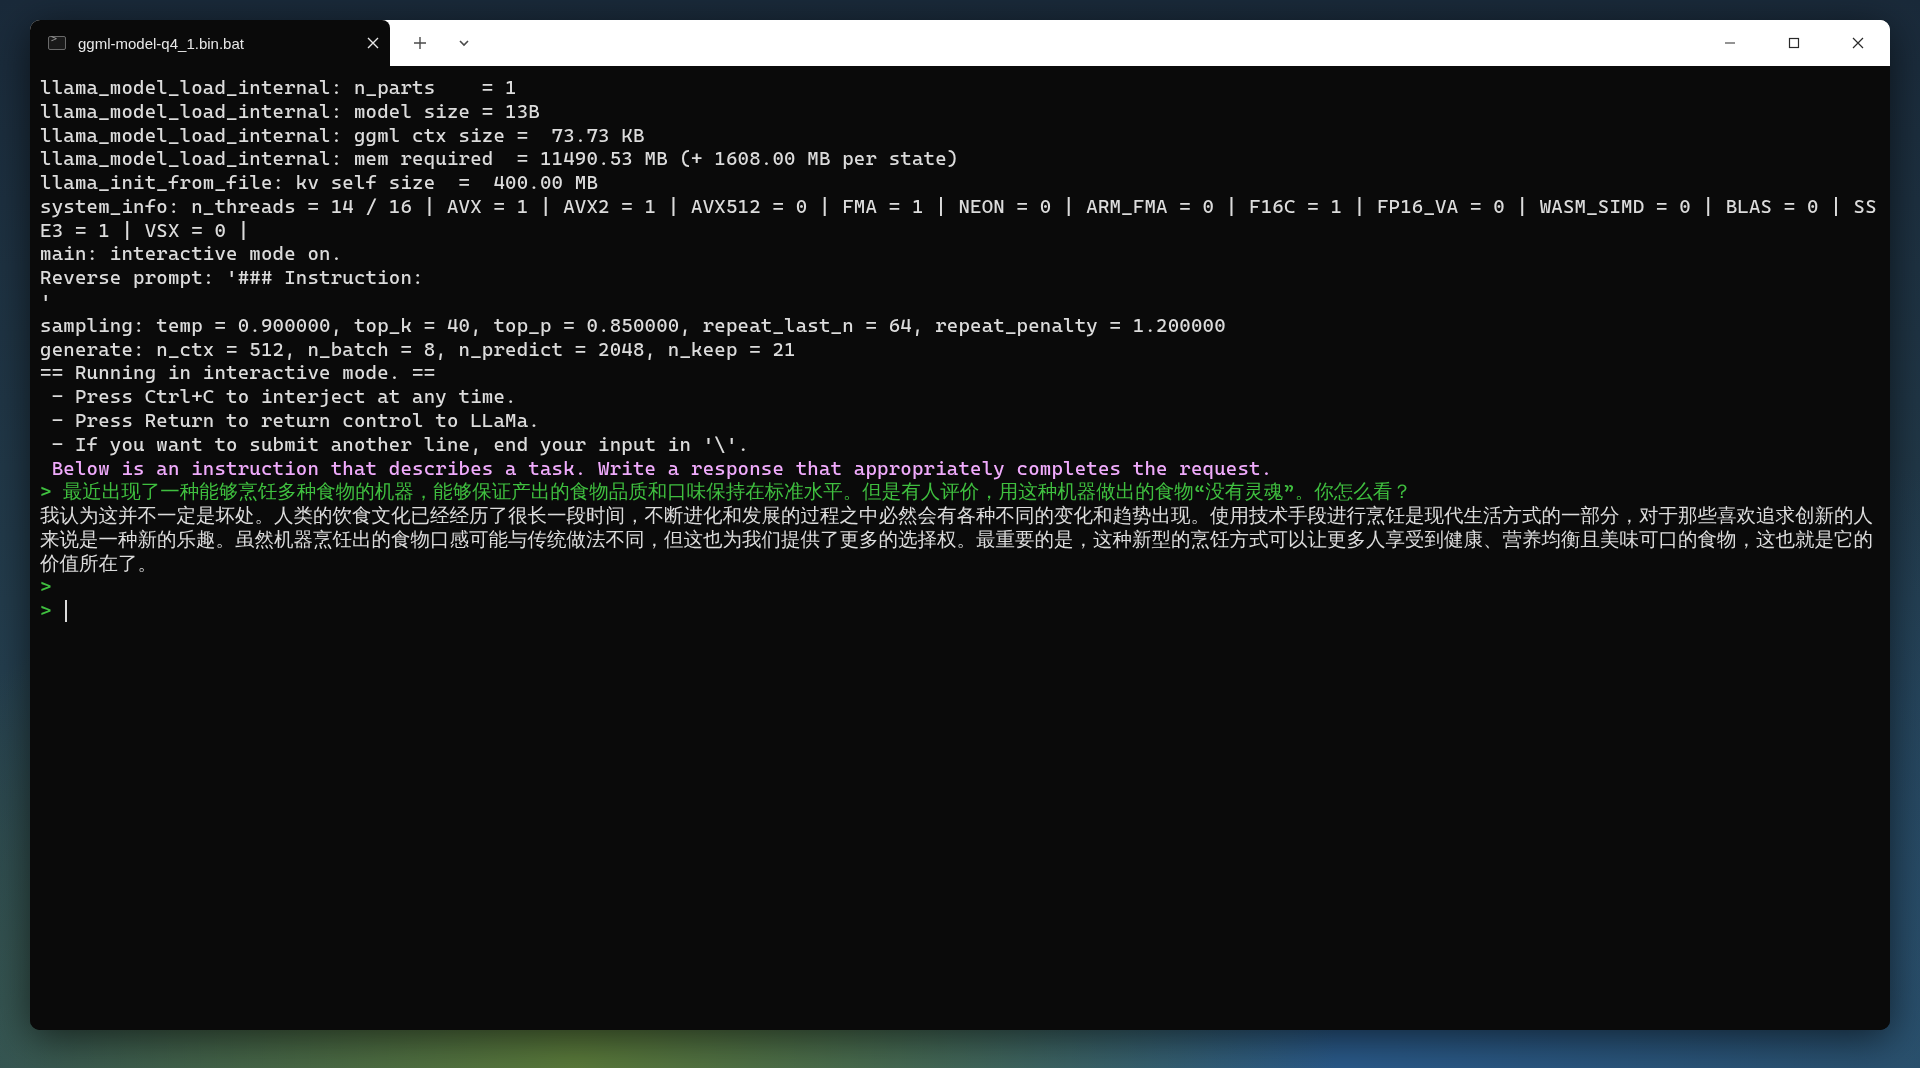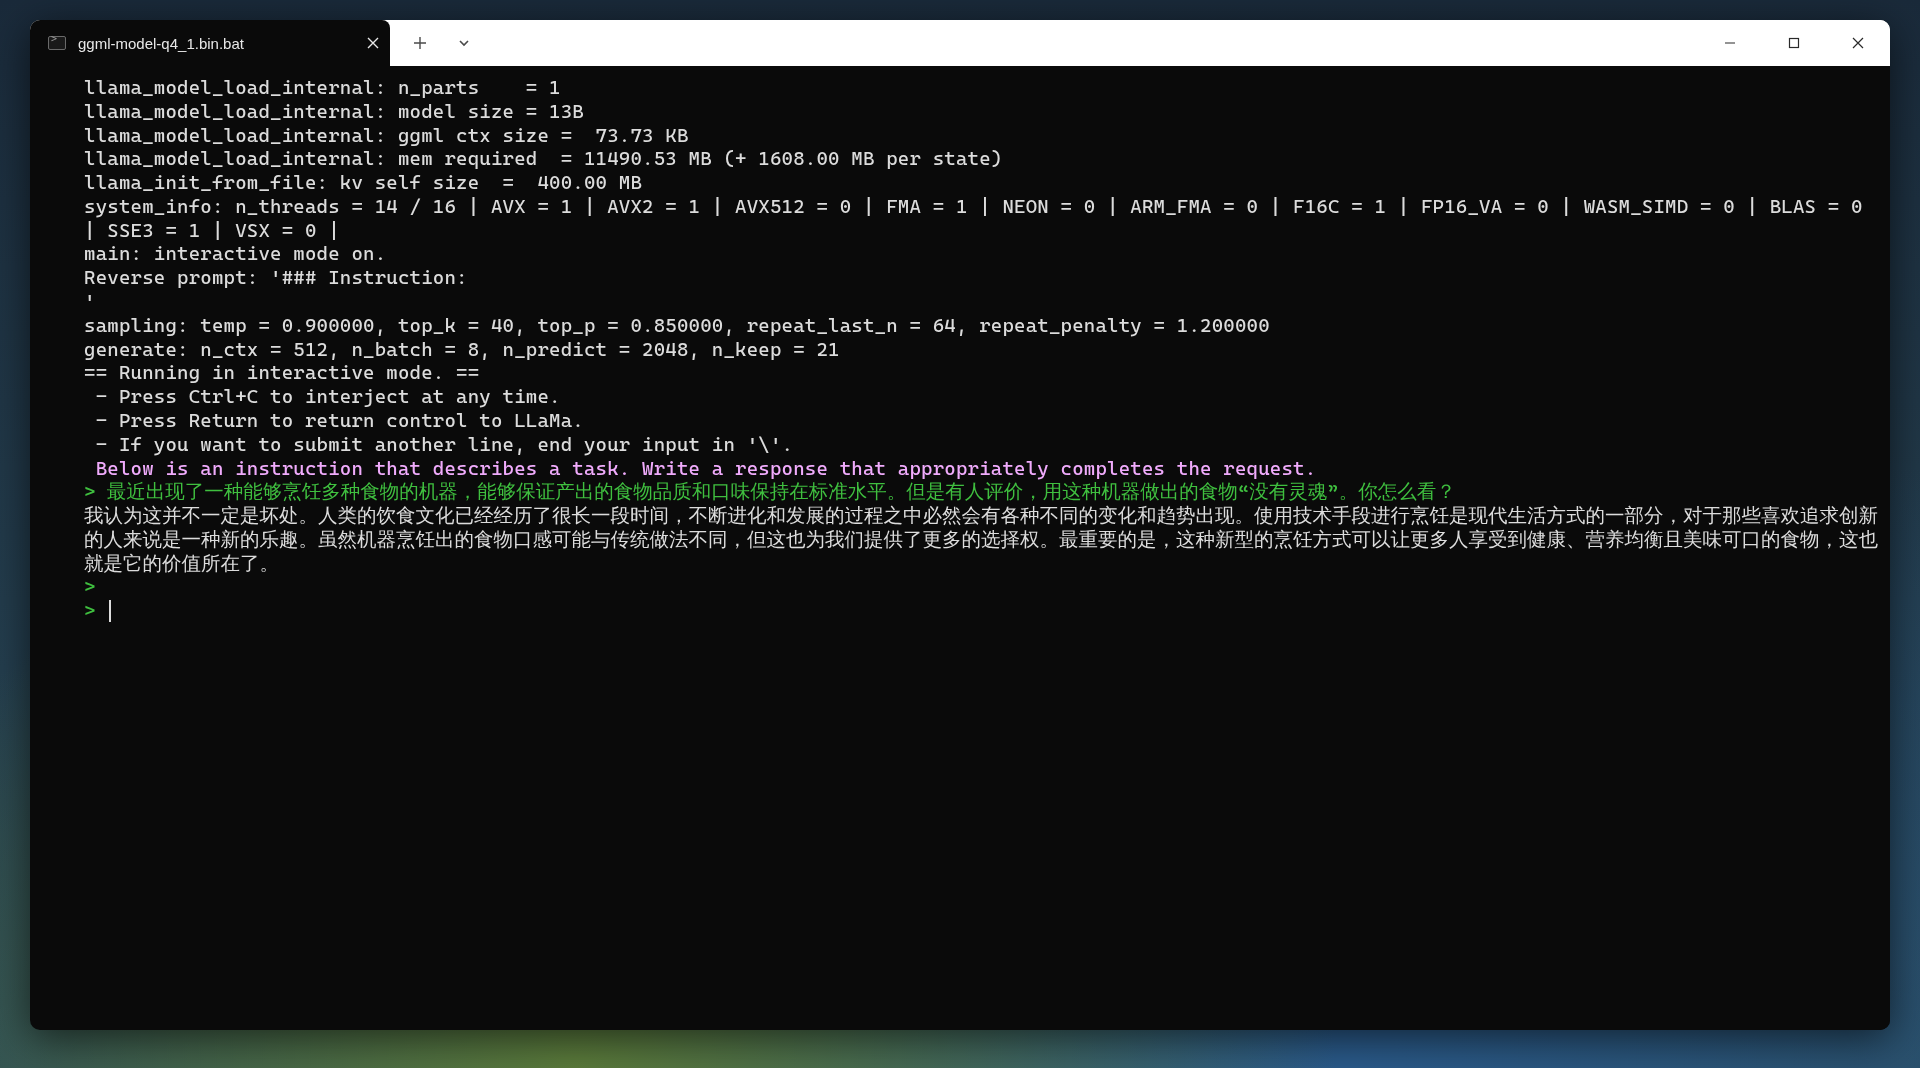--- a/index.html
+++ b/index.html
@@ -114,21 +114,20 @@
     background: #0a0a0a;
     padding: 10px 10px 10px 10px;
     font-family: "Cascadia Mono", "Consolas", monospace;
     font-size: 19.5px;
     line-height: 1.22;
     color: #dcdcdc;
     white-space: pre-wrap;
     word-break: break-all;
     overflow: hidden;
     letter-spacing: 0.2px;
-    margin-left: 44px;
   }
   .line { display: block; }
   .yellow { color: #f0abfc; }
   .green  { color: #3fbf3f; font-weight: 500; }
   .cjk { letter-spacing: 0; }
   .cursor {
     display: inline-block;
     width: 2px;
     height: 22px;
     background: #dcdcdc;

